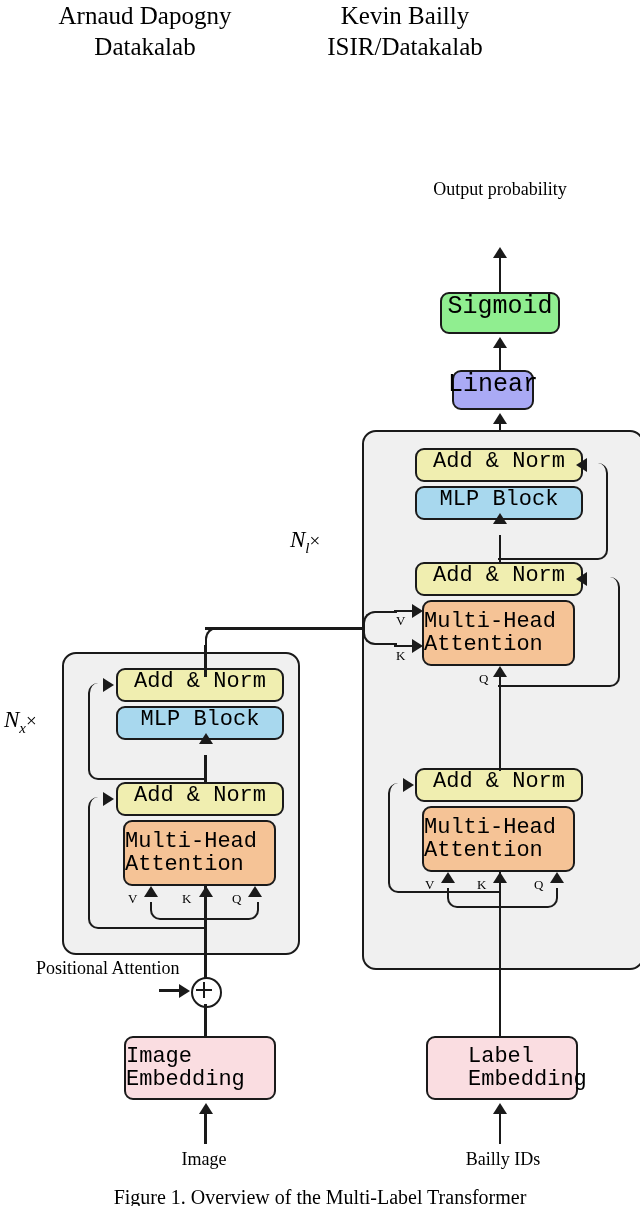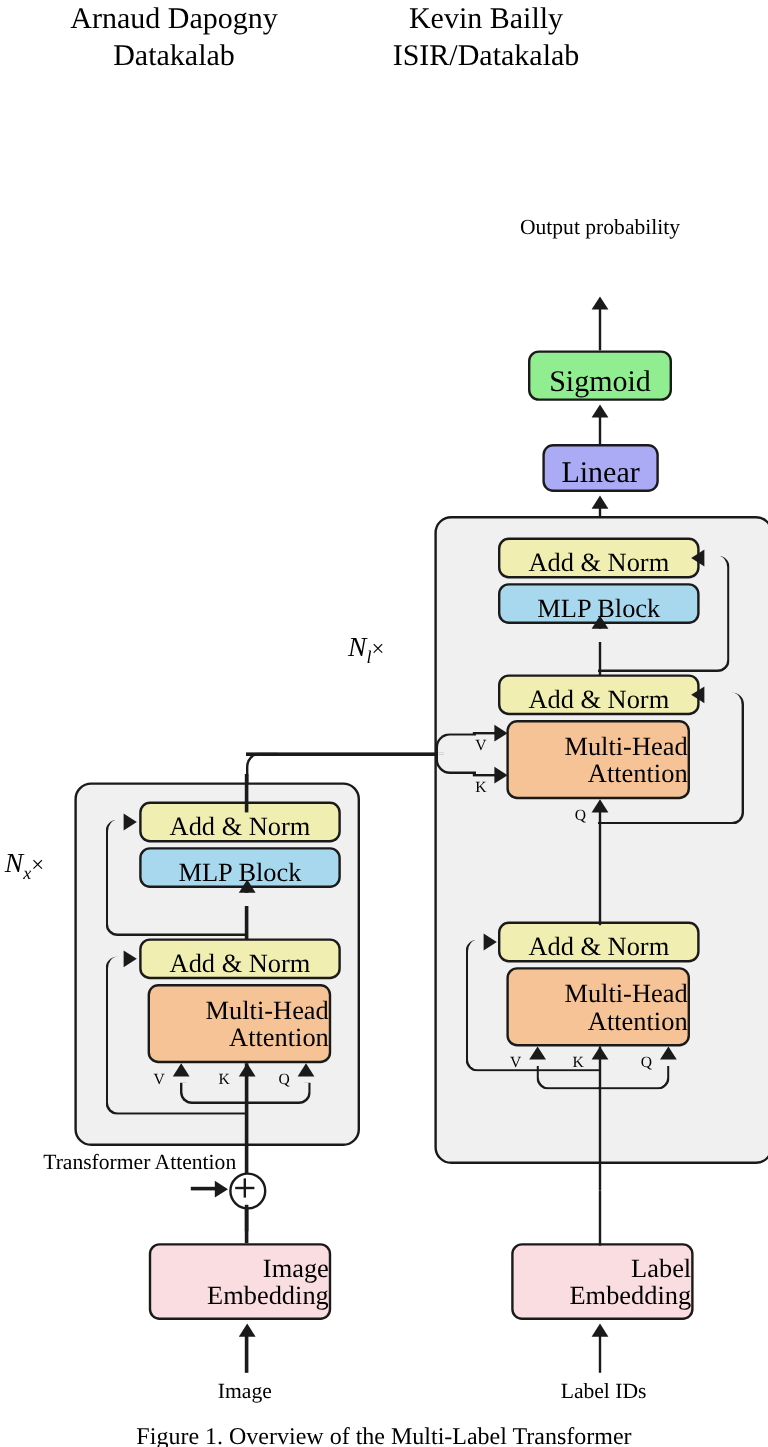--- a/index.html
+++ b/index.html
@@ -8,22 +8,22 @@
 
   .authors{position:absolute;top:0;left:0;width:640px;height:72px;}
   .author-col{position:absolute;top:0;text-align:center;}
   .author-col .name{font-size:25px;line-height:31px;white-space:nowrap;}
   .author-col .affil{font-size:25px;line-height:31px;white-space:nowrap;}
 
   .figure{position:absolute;left:0;top:150px;width:640px;height:1040px;}
 
   
   .node{position:absolute;box-sizing:border-box;border:2.4px solid #1a1a1a;
-        border-radius:9px;display:flex;align-items:flex-end;justify-content:center;
-        text-align:center;line-height:1.05;}
+        border-radius:9px;display:flex;align-items:flex-start;justify-content:center;
+        text-align:center;line-height:1.05;font-family:Liberation Mono, monospace;}
   .node span{display:block;}
 
   
   .group{position:absolute;box-sizing:border-box;background:#f0f0f0;
          border:2.6px solid #1a1a1a;border-radius:14px;}
 
   
   .ln{position:absolute;background:#1a1a1a;}
   .lv{width:2.6px;}
   .lh{height:2.6px;}
@@ -79,21 +79,21 @@
   <div class="ln lv" style="left:498.7px;top:106px;height:36px;"></div>
   <div class="ar ar-up" style="left:493px;top:97px;"></div>
 
   <div class="node" style="left:440px;top:142px;width:120px;height:42px;background:#90ee90;font-size:25px;">
     <span>Sigmoid</span>
   </div>
 
   <div class="ln lv" style="left:498.7px;top:196px;height:26px;"></div>
   <div class="ar ar-up" style="left:493px;top:187px;"></div>
 
-  <div class="node" style="left:452px;top:220px;width:97px;height:40px;background:#aaaaf5;font-size:25px;">
+  <div class="node" style="left:452px;top:220px;width:82px;height:40px;background:#aaaaf5;font-size:25px;">
     <span>Linear</span>
   </div>
 
   <div class="ln lv" style="left:498.7px;top:272px;height:42px;"></div>
   <div class="ar ar-up" style="left:493px;top:263px;"></div>
 
   <div class="group" style="left:362px;top:280px;width:282px;height:540px;"></div>
 
   <div class="nmul" style="left:290px;top:377px;">
     <span>N</span><sub>l</sub><span class="times">×</span>
@@ -206,41 +206,41 @@
   <div class="vkq" style="left:128px;top:741px;">V</div>
 
   <div class="corner" style="left:204px;top:752px;width:55px;height:18px;border-top:none;border-left:none;border-bottom-right-radius:10px;"></div>
   <div class="ar ar-up" style="left:248px;top:736px;"></div>
   <div class="vkq" style="left:232px;top:741px;">Q</div>
 
   <div class="ln lv" style="left:204px;top:495px;height:32px;"></div>
   <div class="corner" style="left:205px;top:477px;width:26px;height:26px;border-right:none;border-bottom:none;border-top-left-radius:12px;"></div>
 
   <div class="lbl lbl-txt" style="left:36px;top:805px;width:140px;">
-    <span>Transformer</span>
+    <span>Positional</span>
     <span>Attention</span>
   </div>
   <div class="plus" style="left:191px;top:827px;"></div>
   <div class="ln lh" style="left:159px;top:839px;width:22px;"></div>
   <div class="ar ar-right" style="left:179px;top:833.5px;"></div>
 
   <div class="ln lv" style="left:204px;top:854px;height:32px;"></div>
 
   <div class="node" style="left:124px;top:886px;width:152px;height:64px;background:#fadde1;font-size:22px;flex-direction:column;">
     <span>Image</span>
     <span>Embedding</span>
   </div>
   <div class="ln lv" style="left:204px;top:962px;height:32px;"></div>
   <div class="ar ar-up" style="left:198.5px;top:953px;"></div>
   <div class="lbl lbl-txt" style="left:134px;top:996px;width:140px;">Image</div>
 
-  <div class="node" style="left:426px;top:886px;width:152px;height:64px;background:#fadde1;font-size:22px;flex-direction:column;">
+  <div class="node" style="left:426px;top:886px;width:152px;height:64px;background:#fadde1;font-size:22px;flex-direction:column;padding-left:40px;">
     <span>Label</span>
     <span>Embedding</span>
   </div>
   <div class="ln lv" style="left:498.7px;top:842px;height:46px;"></div>
   <div class="ln lv" style="left:498.7px;top:962px;height:32px;"></div>
   <div class="ar ar-up" style="left:493px;top:953px;"></div>
-  <div class="lbl lbl-txt" style="left:428px;top:996px;width:150px;">Label IDs</div>
+  <div class="lbl lbl-txt" style="left:428px;top:996px;width:150px;">Bailly IDs</div>
 
 </div>
 
 <div class="caption">Figure 1. Overview of the Multi-Label Transformer</div>
 
 </body></html>

